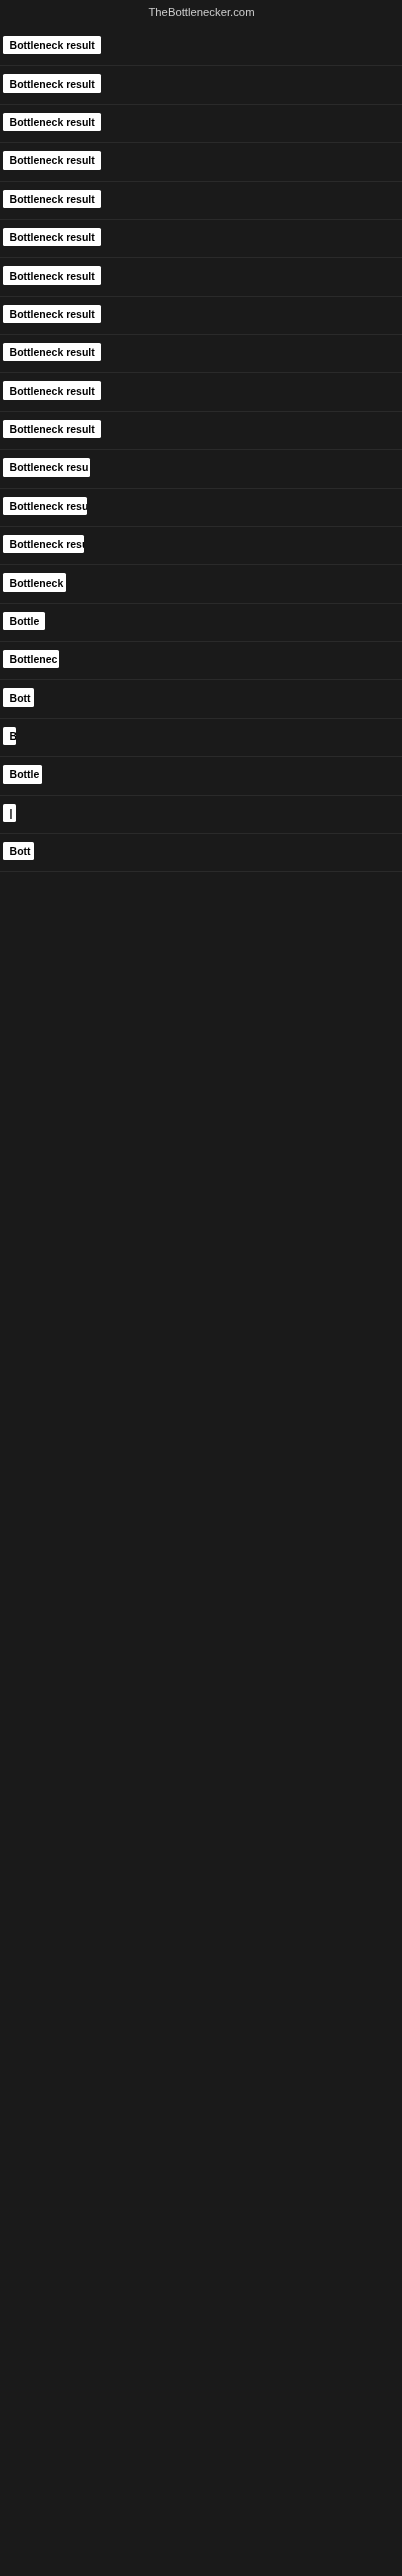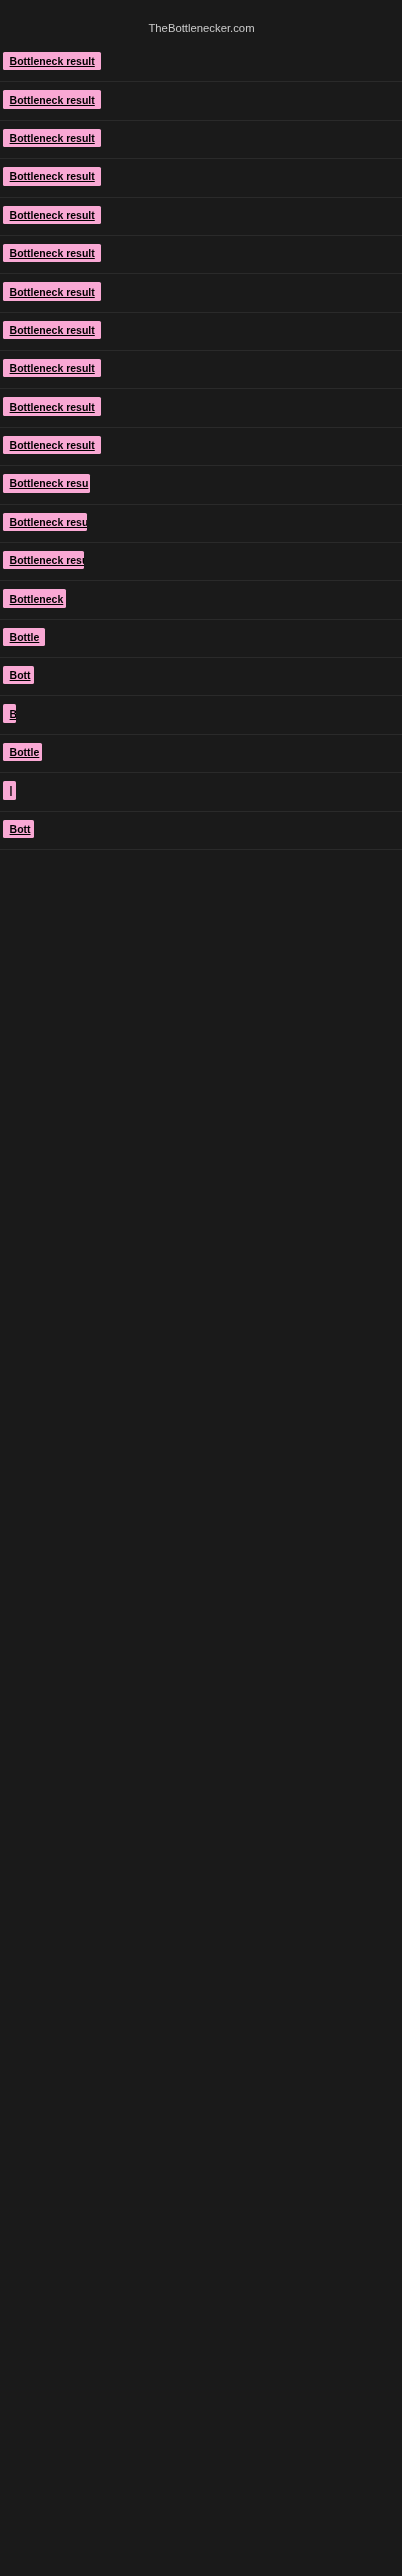--- a/index.html
+++ b/index.html
@@ -13,33 +13,31 @@
       background-color: #1a1a1a;
       font-family: Arial, sans-serif;
       position: relative;
     }
     .site-title {
       text-align: center;
       color: #cccccc;
       font-size: 11.3px;
       padding: 6.4px 0 9.7px 0;
       font-weight: normal;
-      margin-top: 16px;
     }
     .bottleneck-label {
       display: inline-block;
-      background-color: #f9a8d4;
+      background-color: #ffffff;
       color: #000000;
       font-size: 10.5px;
       font-weight: bold;
       padding: 3.2px 6.4px;
       border-radius: 1.6px;
       white-space: nowrap;
       overflow: hidden;
-      text-decoration: underline;
     }
     .row {
       padding: 8px 3.2px 8px 3.2px;
       border-bottom: 0.8px solid #2a2a2a;
     }
   </style>
 </head>
 <body>
 
 <div>
@@ -56,19 +54,20 @@
     <div class="row"><span class="bottleneck-label" style="max-width: 103px;">Bottleneck result</span></div>
     <div class="row"><span class="bottleneck-label" style="max-width: 102px;">Bottleneck result</span></div>
     <div class="row"><span class="bottleneck-label" style="max-width: 101px;">Bottleneck result</span></div>
     <div class="row"><span class="bottleneck-label" style="max-width: 101px;">Bottleneck result</span></div>
     <div class="row"><span class="bottleneck-label" style="max-width: 98px;">Bottleneck result</span></div>
     <div class="row"><span class="bottleneck-label" style="max-width: 87px;">Bottleneck resu</span></div>
     <div class="row"><span class="bottleneck-label" style="max-width: 84px;">Bottleneck resu</span></div>
     <div class="row"><span class="bottleneck-label" style="max-width: 81px;">Bottleneck resu</span></div>
     <div class="row"><span class="bottleneck-label" style="max-width: 63px;">Bottleneck</span></div>
     <div class="row"><span class="bottleneck-label" style="max-width: 42px;">Bottle</span></div>
+    <div class="row"><span class="bottleneck-label" style="max-width: 56px;">Bottlenec</span></div>
     <div class="row"><span class="bottleneck-label" style="max-width: 31px;">Bott</span></div>
     <div class="row"><span class="bottleneck-label" style="max-width: 11.3px;">B</span></div>
     <div class="row"><span class="bottleneck-label" style="max-width: 39px;">Bottle</span></div>
     <div class="row"><span class="bottleneck-label" style="max-width: 6.4px;">|</span></div>
     <div class="row"><span class="bottleneck-label" style="max-width: 31px;">Bott</span></div>
   </div>
 
 
 </body></html>

